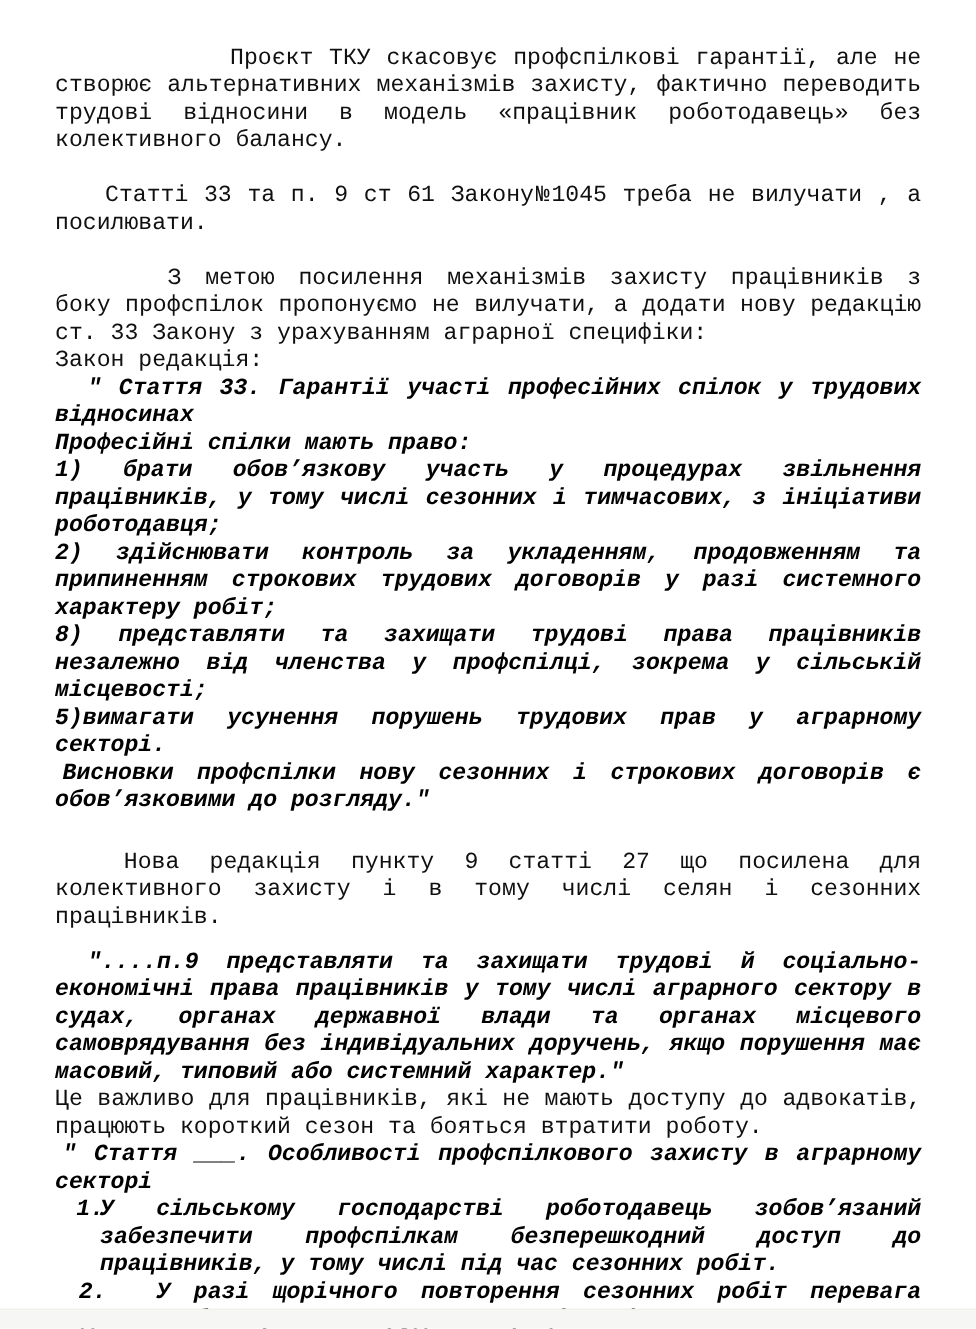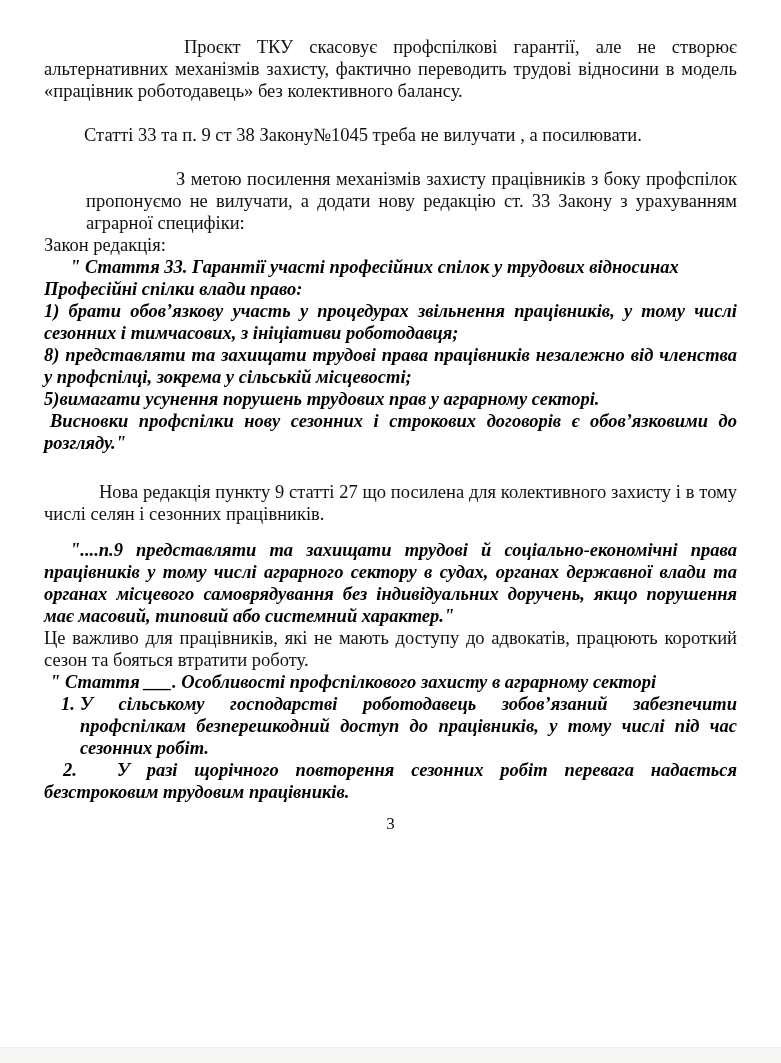--- a/index.html
+++ b/index.html
@@ -12,28 +12,29 @@
     font-family: "Liberation Serif", serif;
     font-size: 18.5px;
     line-height: 22px;
     color: #101010;
   }
   .page {
     position: relative;
     width: 781px; height: 1063px;
     padding: 36px 44px 0 44px;
     background: #ffffff;
+    font-family: Liberation Mono, monospace;
   }
   p { text-align: justify; }
   
   .bi { font-weight: bold; font-style: italic; color: #000; }
   .b  { font-weight: bold; color: #000; }
   
   .ind-xl  { text-indent: 140px; }
-  .ind-lg  { text-indent: 90px; margin-left: 42px; }
+  .ind-lg  { text-indent: 90px; }
   .ind-md  { text-indent: 55px; }
   .ind-sm  { text-indent: 40px; }
   .ind-xs  { text-indent: 26px; }
   .ind-xxs { text-indent: 6px; }
   
   .gap    { height: 22px; }
   .gap-lg { height: 27px; }
   .gap-sm { height: 14px; }
   
   .hang { position: relative; padding-left: 36px; }
@@ -59,31 +60,32 @@
 </style>
 </head>
 <body>
 
 <div class="page">
 
   <p class="ind-xl">Проєкт ТКУ скасовує профспілкові гарантії,  але не створює альтернативних механізмів захисту, фактично переводить трудові відносини в модель «працівник роботодавець» без колективного балансу.</p>
 
   <div class="gap"></div>
 
-  <p class="ind-sm">Статті 33 та п. 9 ст 38 Закону№1045 треба не вилучати , а посилювати.</p>
+  <p class="ind-sm">Статті 33 та п. 9 ст 61 Закону№1045 треба не вилучати , а посилювати.</p>
 
   <div class="gap"></div>
 
   <p class="ind-lg">З метою посилення механізмів захисту працівників з боку профспілок пропонуємо не вилучати, а додати нову редакцію ст. 33  Закону з урахуванням аграрної специфіки:</p>
 
   <p>Закон редакція:</p>
 
   <p class="bi ind-xs">" Стаття 33. Гарантії участі професійних спілок у трудових відносинах</p>
-  <p class="bi">Професійні спілки влади право:</p>
+  <p class="bi">Професійні спілки мають право:</p>
   <p class="bi">1) брати обов’язкову участь у процедурах звільнення працівників, у тому числі сезонних і тимчасових, з ініціативи роботодавця;</p>
+  <p class="bi">2) здійснювати контроль за укладенням, продовженням та припиненням строкових трудових договорів у разі системного характеру робіт;</p>
   <p class="bi">8) представляти та захищати трудові права працівників незалежно від членства у профспілці, зокрема у сільській місцевості;</p>
   <p class="bi">5)вимагати усунення порушень трудових прав у аграрному секторі.</p>
   <p class="bi ind-xxs">Висновки профспілки нову  сезонних і строкових договорів є обов’язковими до розгляду."</p>
 
   <div class="gap-lg"></div>
 
   <p class="ind-md">Нова редакція пункту 9 статті 27 що посилена для колективного захисту і в тому числі  селян і сезонних працівників.</p>
 
   <div class="gap-sm"></div>
 

